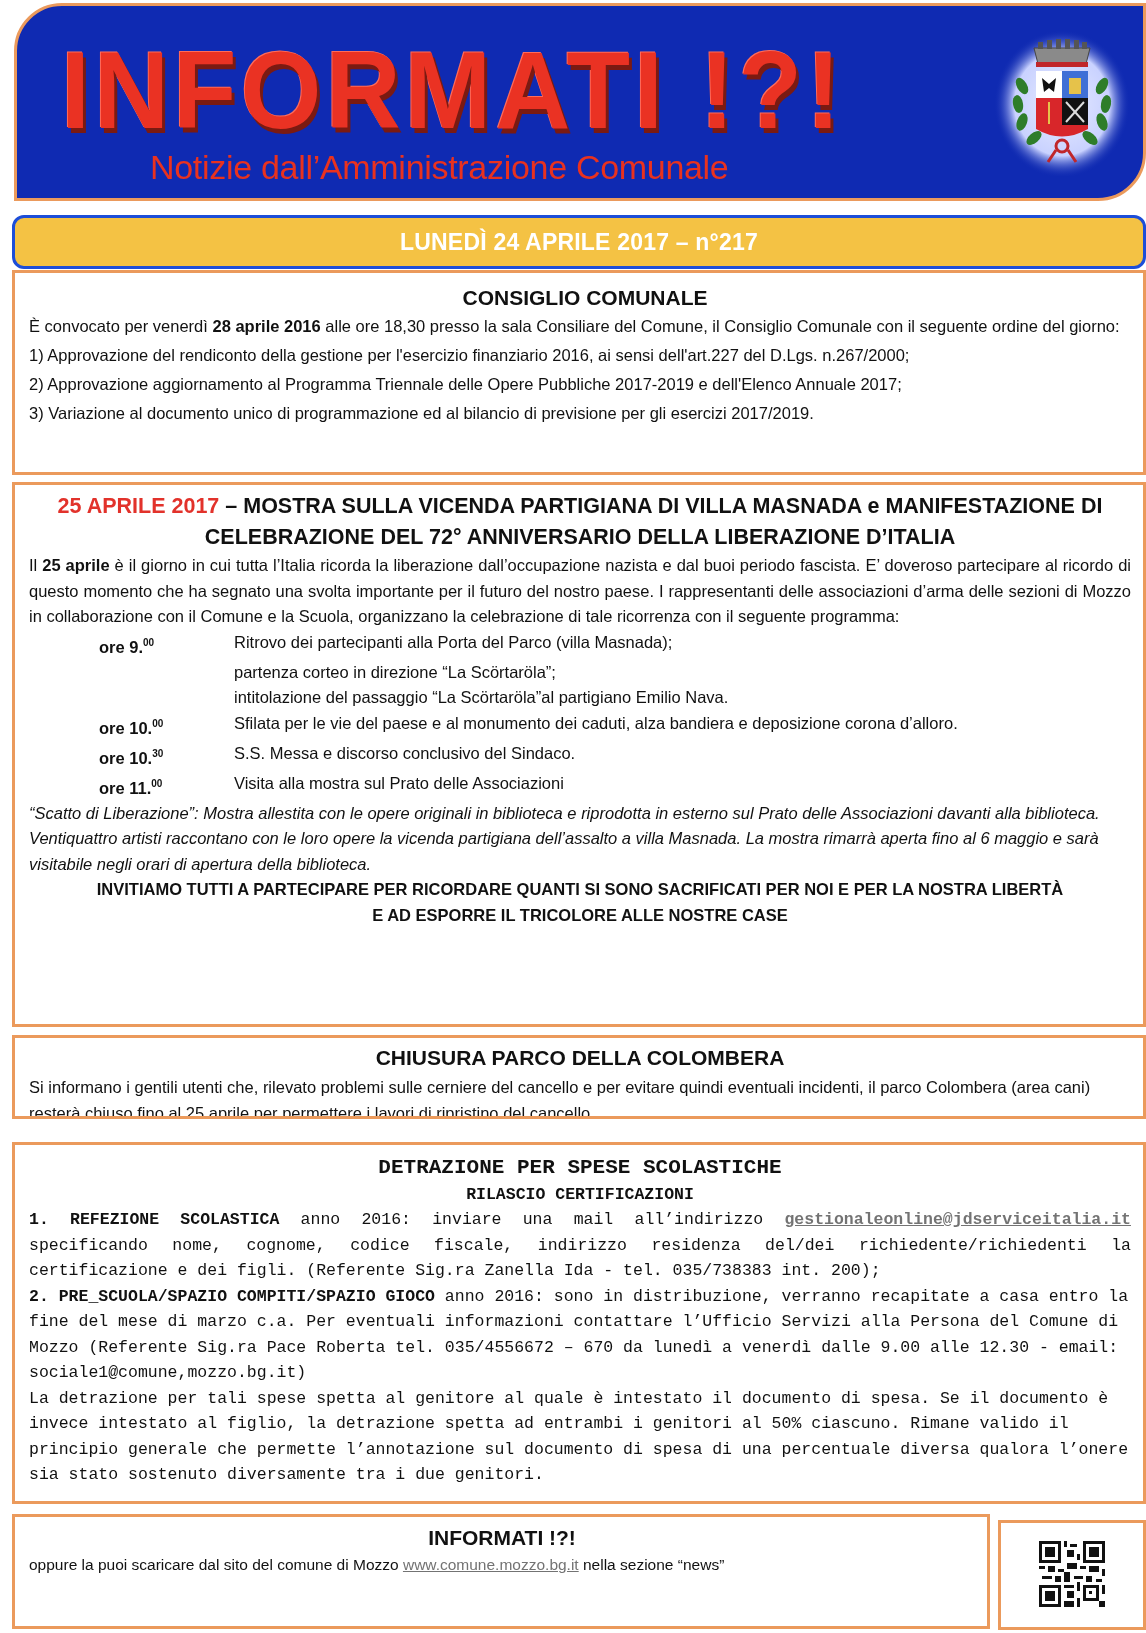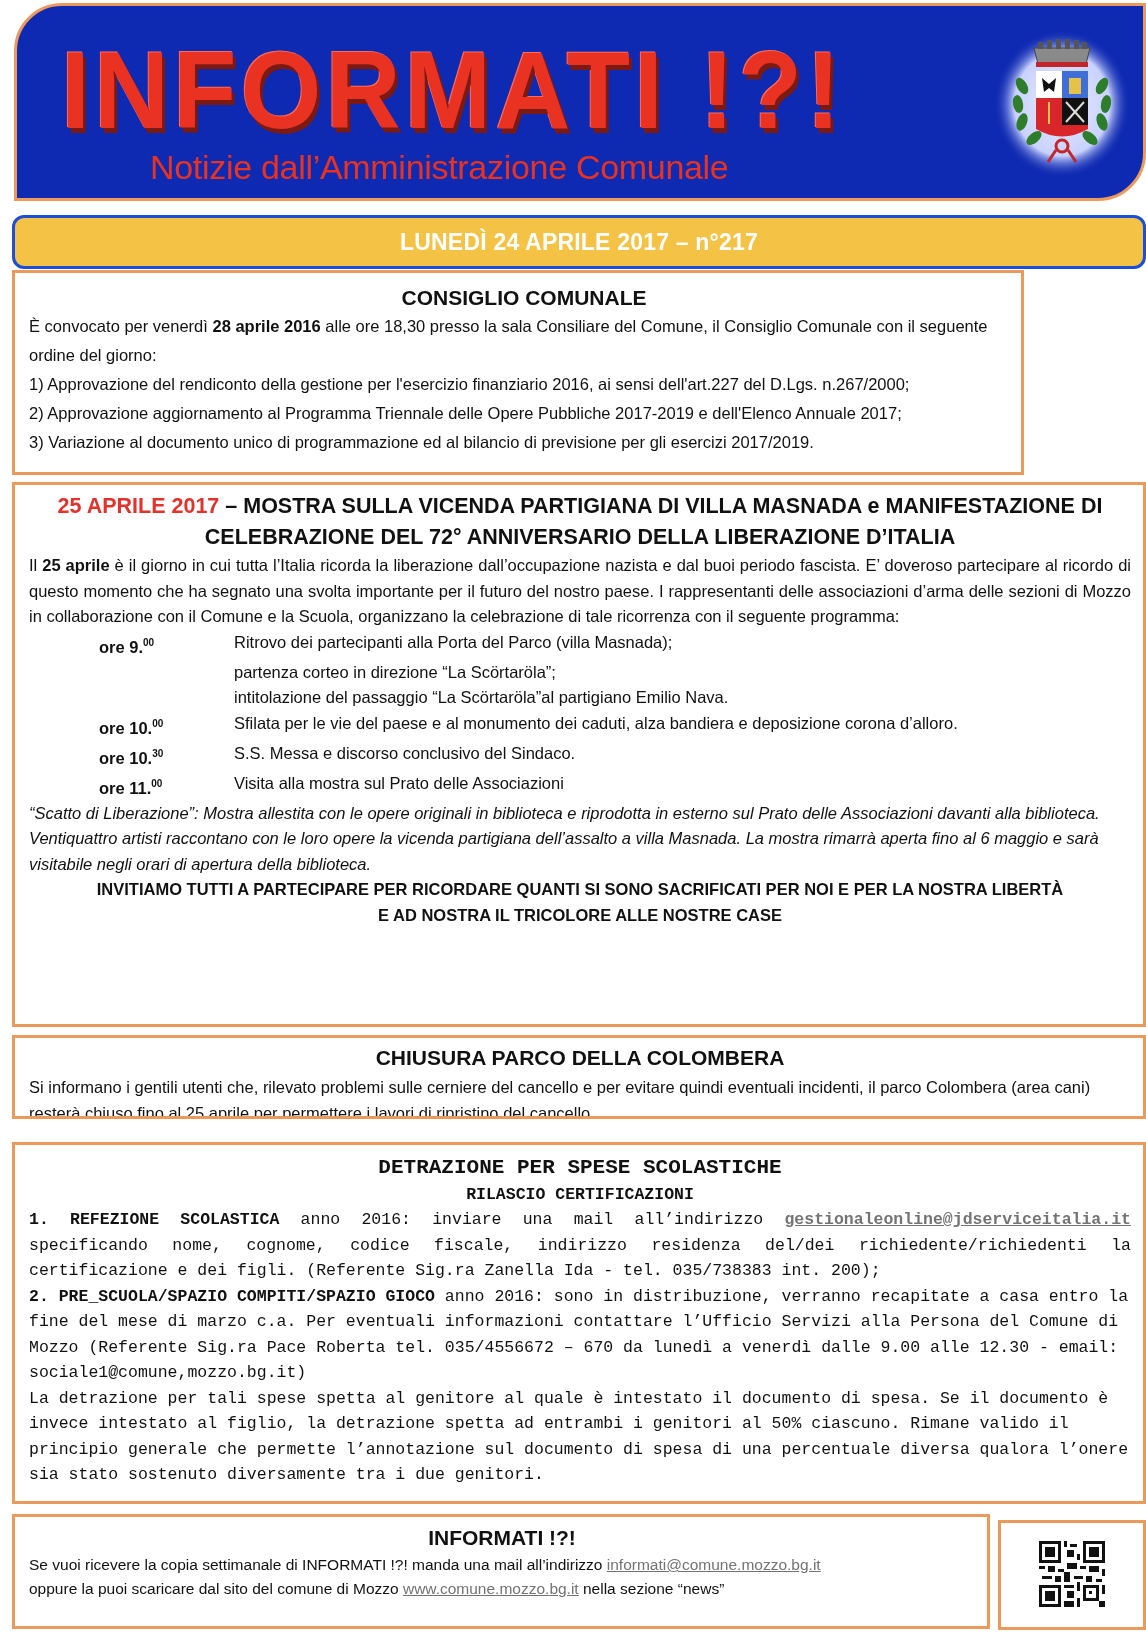--- a/index.html
+++ b/index.html
@@ -49,21 +49,21 @@
   .box {
     position: absolute; border: 3px solid #eb9a5c; box-sizing: border-box;
     background: #fff; overflow: hidden;
   }
   .box .inner { padding: 0 12px 0 24px; }
   .title { text-align: center; font-weight: bold; font-size: 21px; color: #111; }
   .p { font-size: 16.5px; line-height: 29px; color: #111; margin: 0; }
   .red { color: #e2322b; }
   a.link { color: #737373; text-decoration: underline; }
 
-  #box1 { left: 12px; top: 270px; width: 1012px; height: 205px; }
+  #box1 { left: 12px; top: 270px; width: 1134px; height: 205px; }
   #box2 { left: 12px; top: 482px; width: 1134px; height: 545px; }
   #box3 { left: 12px; top: 1035px; width: 1134px; height: 84px; }
   #box4 { left: 12px; top: 1142px; width: 1134px; height: 362px; font-family: Liberation Mono, monospace; }
   #box5 { left: 12px; top: 1514px; width: 978px; height: 115px; }
   #box6 { left: 998px; top: 1520px; width: 148px; height: 110px; }
 
   .prog-row { display: flex; font-size: 16.5px; line-height: 25.5px; }
   .prog-time { width: 135px; padding-left: 70px; font-weight: bold; box-sizing: content-box; }
   .prog-time sup { font-size: 10px; }
   .prog-desc { flex: 1; }
@@ -166,21 +166,21 @@
         <span class="prog-time"><span>ore 10.</span><sup>30</sup></span>
         <span class="prog-desc">S.S. Messa e discorso conclusivo del Sindaco.</span>
       </div>
       <div class="prog-row">
         <span class="prog-time"><span>ore 11.</span><sup>00</sup></span>
         <span class="prog-desc">Visita alla mostra sul Prato delle Associazioni</span>
       </div>
     </div>
     <p class="p" style="font-style:italic;line-height:25.5px;">“Scatto di Liberazione”: Mostra allestita con le opere originali in biblioteca e riprodotta in esterno sul Prato delle Associazioni davanti alla biblioteca. Ventiquattro artisti raccontano con le loro opere la vicenda partigiana dell’assalto a villa Masnada. La mostra rimarrà aperta fino al 6 maggio e sarà visitabile negli orari di apertura della biblioteca.</p>
     <div class="title" style="font-size:16.5px;line-height:25.5px;">INVITIAMO TUTTI A PARTECIPARE PER RICORDARE QUANTI SI SONO SACRIFICATI PER NOI E PER LA NOSTRA LIBERTÀ</div>
-    <div class="title" style="font-size:16.5px;line-height:25.5px;">E AD NOSTRA IL TRICOLORE ALLE NOSTRE CASE</div>
+    <div class="title" style="font-size:16.5px;line-height:25.5px;">E AD ESPORRE IL TRICOLORE ALLE NOSTRE CASE</div>
   </div>
 </div>
 
 <div id="box3" class="box">
   <div class="inner" style="padding-top:4px;padding-left:14px;">
     <div class="title" style="line-height:32px;">CHIUSURA PARCO DELLA COLOMBERA</div>
     <p class="p" style="line-height:26px;">Si informano i gentili utenti che, rilevato problemi sulle cerniere del cancello e per evitare quindi eventuali incidenti, il parco Colombera (area cani) resterà chiuso fino al 25 aprile per permettere i lavori di ripristino del cancello</p>
   </div>
 </div>
 
@@ -194,23 +194,20 @@
     <p class="p" style="line-height:25.5px;">
       <b>2. PRE_SCUOLA/SPAZIO COMPITI/SPAZIO GIOCO</b><span> anno 2016: sono in distribuzione, verranno recapitate a casa entro la fine del mese di marzo c.a. Per eventuali informazioni contattare l’Ufficio Servizi alla Persona del Comune di Mozzo (Referente Sig.ra Pace Roberta tel. 035/4556672 – 670 da lunedì a venerdì dalle 9.00 alle 12.30 - email: sociale1@comune,mozzo.bg.it)</span>
     </p>
     <p class="p" style="line-height:25.5px;">La detrazione per tali spese spetta al genitore al quale è intestato il documento di spesa. Se il documento è invece intestato al figlio, la detrazione spetta ad entrambi i genitori al 50% ciascuno. Rimane valido il principio generale che permette l’annotazione sul documento di spesa di una percentuale diversa qualora l’onere sia stato sostenuto diversamente tra i due genitori.</p>
   </div>
 </div>
 
 <div id="box5" class="box">
   <div class="inner" style="padding-top:6px;padding-left:14px;">
     <div class="title" style="line-height:30px;">INFORMATI !?!</div>
-    <p class="p" style="font-size:15.5px;line-height:24px;">
-      <span>Se vuoi ricevere la copia settimanale di INFORMATI !?! manda una mail all’indirizzo </span><a class="link" href="#">informati@comune.mozzo.bg.it</a>
-    </p>
     <p class="p" style="font-size:15.5px;line-height:24px;">
       <span>oppure la puoi scaricare dal sito del comune di Mozzo </span><a class="link" href="#">www.comune.mozzo.bg.it</a><span> nella sezione “news”</span>
     </p>
   </div>
 </div>
 
 <div id="box6" class="box">
   <svg viewBox="0 0 21 21" width="66" height="66" style="position:absolute;left:38px;top:18px;" shape-rendering="crispEdges">
     <g fill="#111">
       <rect x="0" y="0" width="7" height="7"></rect>

